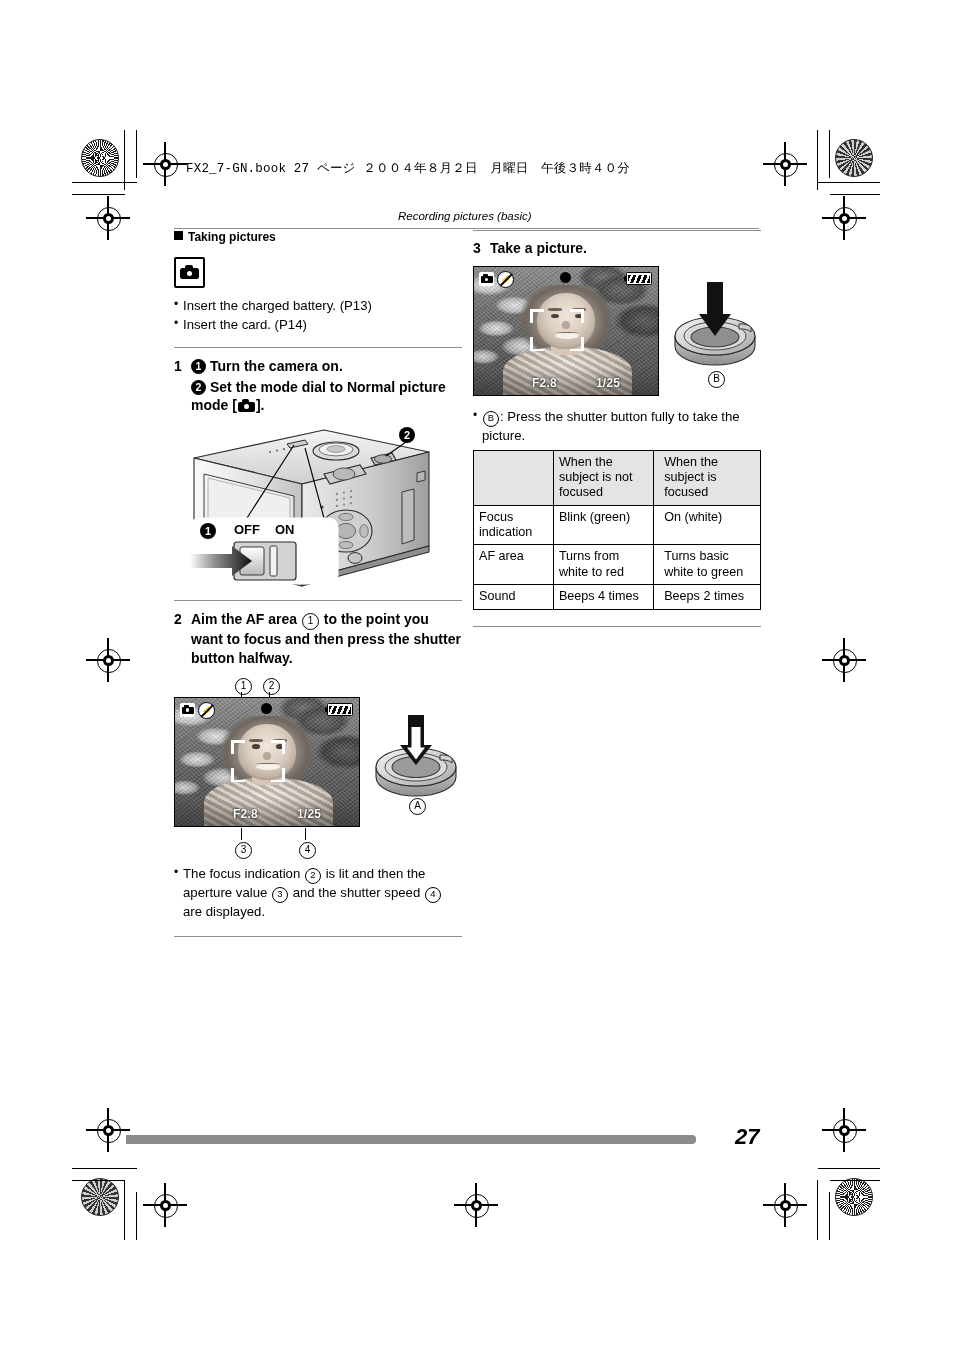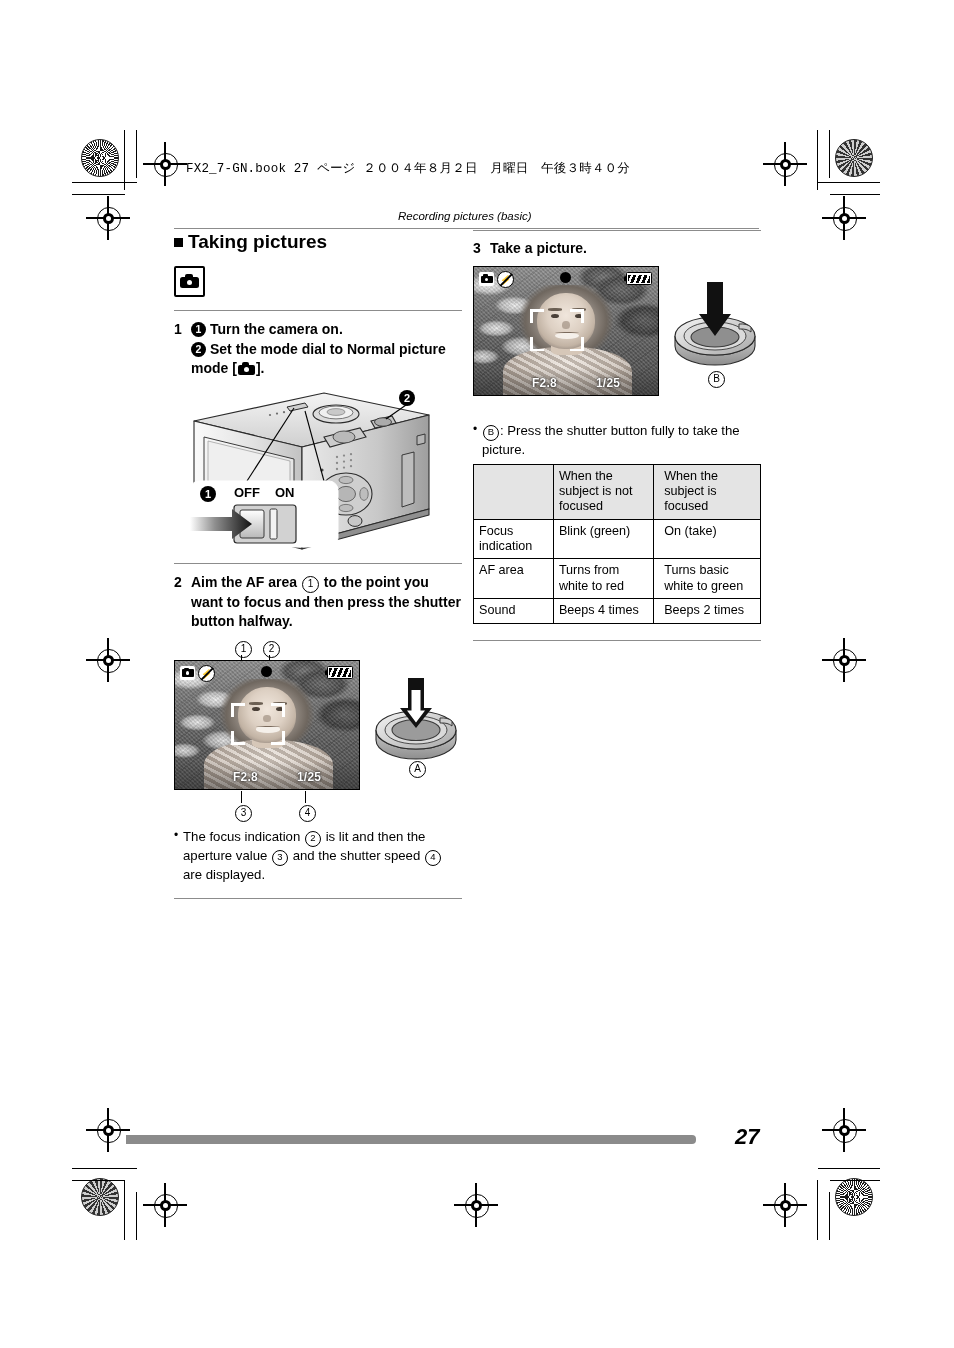--- a/index.html
+++ b/index.html
@@ -50,21 +50,21 @@
     position:absolute;left:398px;top:210px;width:380px;
     font-size:11.5px;font-style:italic;color:#000;
   }
   .headrule{position:absolute;left:174px;top:228px;width:585px;height:1px;background:#8c8c8c;}
 
   
   .colL{position:absolute;left:174px;top:230px;width:288px;}
   .colR{position:absolute;left:473px;top:230px;width:288px;}
 
   .sec-head{
-    font-size:19px;font-weight:bold;margin:0 0 0 0;line-height:1.3;
+    font-size:12px;font-weight:bold;margin:0 0 0 0;line-height:1.3;
   }
   .sq{display:inline-block;width:9px;height:9px;background:#000;margin-right:5px;vertical-align:1px;}
 
   .modebox{
     width:27px;height:27px;border:2.2px solid #000;border-radius:2px;
     display:flex;align-items:center;justify-content:center;background:#fff;
     margin-top:11px;
   }
   .camglyph{position:relative;width:19px;height:14px;}
   .camglyph .body{
@@ -345,20 +345,24 @@
 
     <div class="modebox">
       <div class="camglyph solid">
         <div class="hump"></div>
           <div class="body"></div>
           <div class="lens"></div>
       </div>
     </div>
 
 
+    <ul class="bul">
+      <li>Insert the charged battery. (P13)</li>
+      <li>Insert the card. (P14)</li>
+    </ul>
 
     <div class="rule"></div>
 
     <div class="step">
       <div class="step-row">
         <div class="step-num">1</div>
         <div class="step-txt">
           <span class="fnum">1</span><span>Turn the camera on.</span>
         </div>
       </div>
@@ -699,39 +703,39 @@
             <path d="M70,48 A12,6 0 0 1 82,51 L82,56 A12,6 0 0 0 70,53 Z" fill="#cfcfcf" stroke="#2b2b2b" stroke-width="0.9"></path>
 
             <path d="M38,6 L54,6 L54,38 L62,38 L46,60 L30,38 L38,38 Z" fill="#111111"></path>
           </svg>
           <div class="abs" style="left:38px;top:92px;">
             <span class="onum lg">B</span>
           </div>
         </div>
       </div>
 
-      <ul class="bul" style="margin-top:16px;">
+      <ul class="bul" style="margin-top:2px;">
         <li>
           <span class="onum">B</span><span>:  Press the shutter button fully to take the picture.</span>
         </li>
       </ul>
 
       <table class="spec">
         <thead>
           <tr>
             <td class="c0"></td>
             <td class="c1">When the subject is not focused</td>
             <td class="c2">When the subject is focused</td>
           </tr>
         </thead>
         <tbody>
           <tr>
             <td class="c0">Focus indication</td>
             <td class="c1">Blink (green)</td>
-            <td class="c2">On (take)</td>
+            <td class="c2">On (white)</td>
           </tr>
           <tr>
             <td class="c0">AF area</td>
             <td class="c1">Turns from white to red</td>
             <td class="c2">Turns basic white to green</td>
           </tr>
           <tr>
             <td class="c0">Sound</td>
             <td class="c1">Beeps 4 times</td>
             <td class="c2">Beeps 2 times</td>

